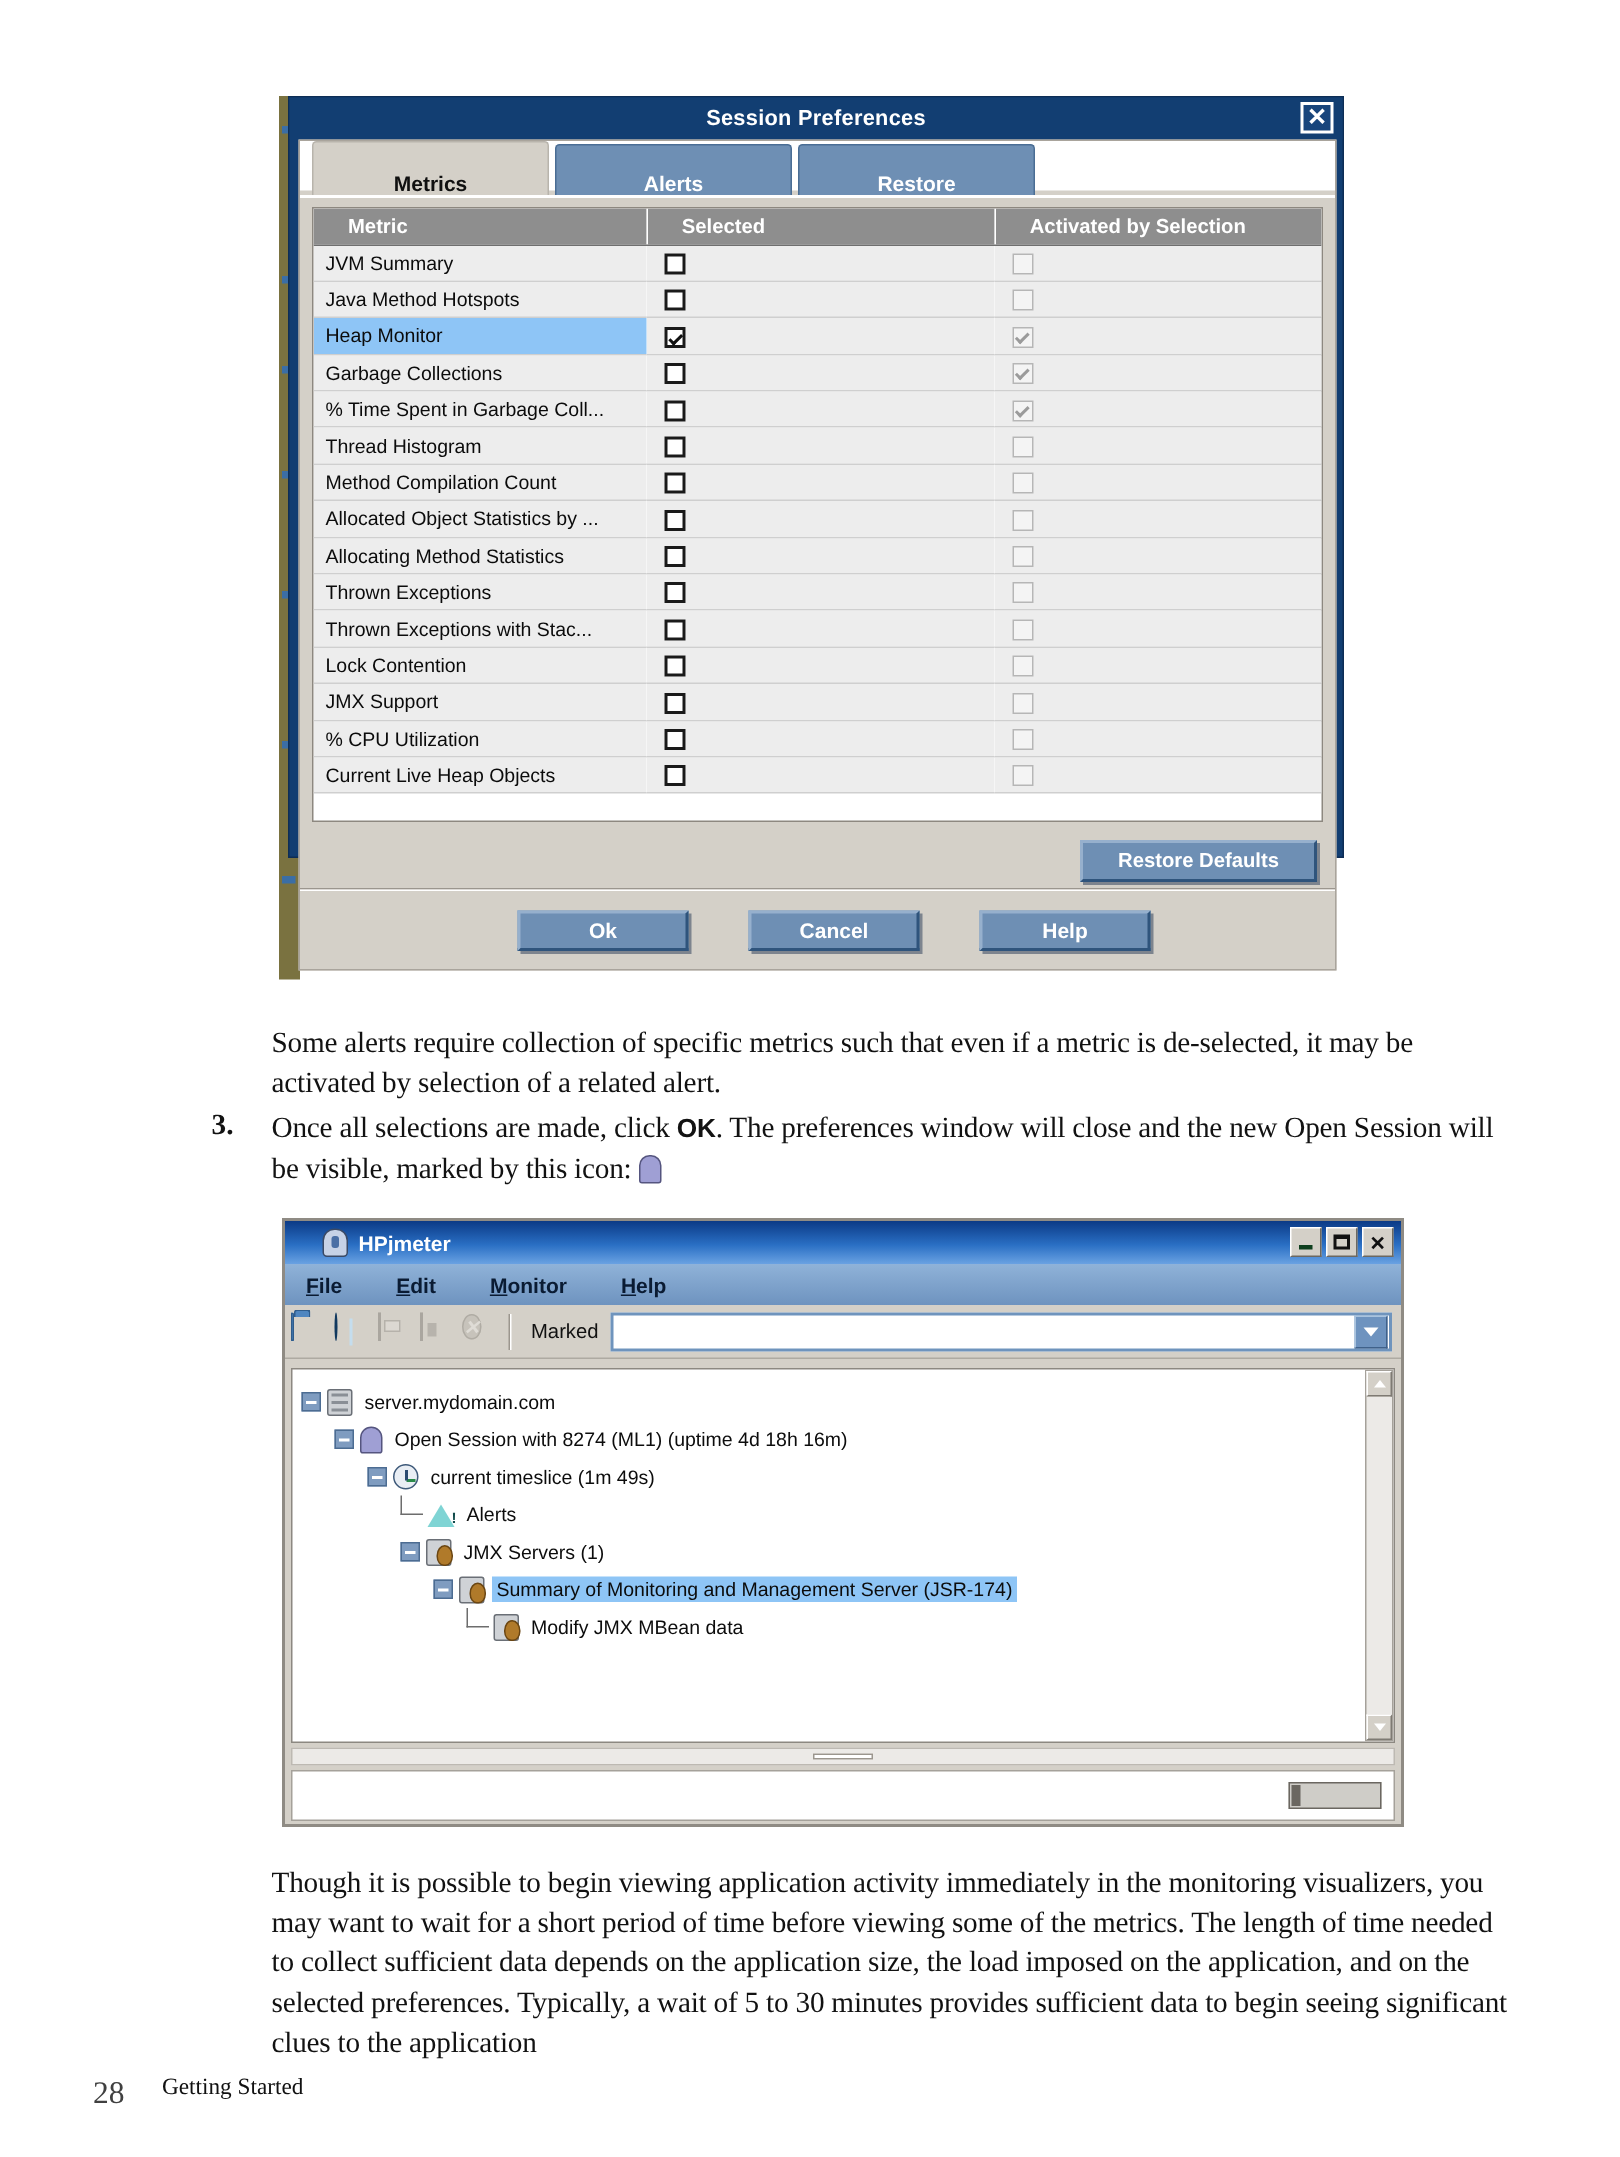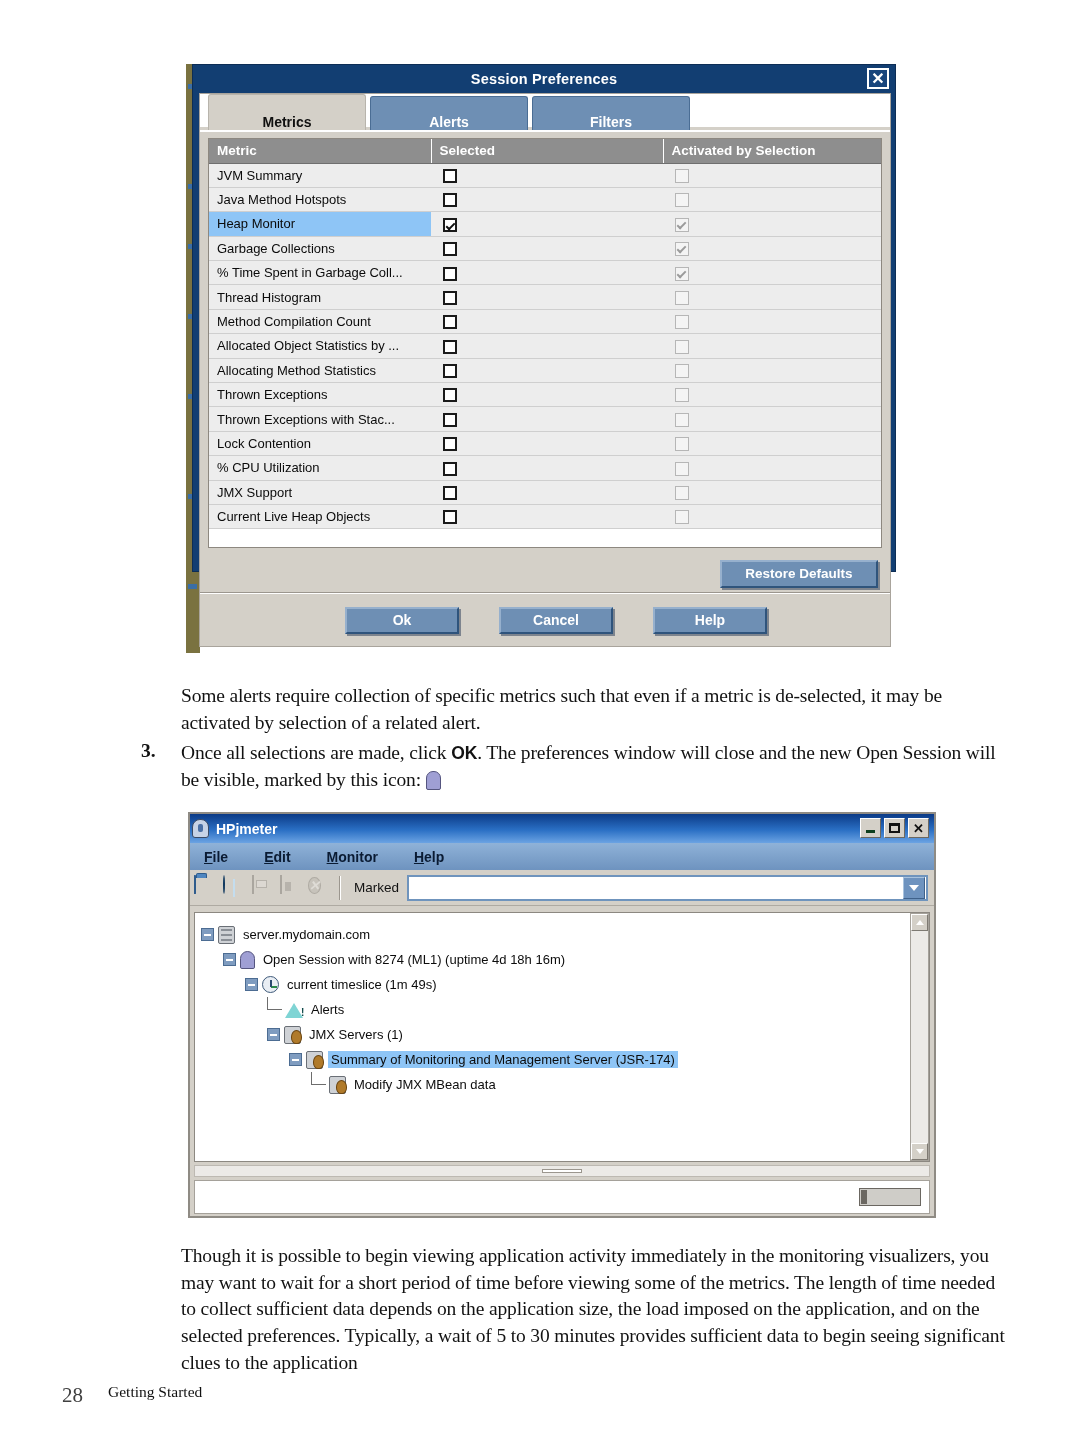--- a/index.html
+++ b/index.html
@@ -60,21 +60,21 @@
     background:#d4d0c8; border-top:2px solid #ffffff;
     padding:6px 8px 0 8px;
   }
 
   .tbl-wrap {
     background:#ffffff; border:1px solid #8d8880; height:410px; overflow:hidden;
   }
   .tbl { width:100%; border-collapse:collapse; table-layout:fixed; }
   .tbl th {
     background:#8e8e8e; color:#ffffff; font-size:13.5px; font-weight:bold;
-    text-align:left; padding:4px 8px; height:24px;
+    text-align:left; padding:4px 23px; height:24px;
     border-right:1px solid #ffffff; border-bottom:1px solid #6f6f6f;
   }
   .tbl td {
     background:#ededed; font-size:13px; color:#0b0b0b;
     padding:3px 8px; height:24.4px; border-bottom:1px solid #cfcfcf;
     font-family:"Liberation Sans", sans-serif; white-space:nowrap; overflow:hidden;
   }
   .tbl tr.sel td.c-metric { background:#8ec5f6; }
   .cb {
     display:inline-block; width:14px; height:14px; background:#ffffff;
@@ -133,21 +133,21 @@
   }
 
   
   .hp-win {
     position:absolute; left:188px; top:812px; width:748px; height:406px;
     background:#d4d0c8; border:2px solid #8f8b84;
     font-family:"Liberation Sans", sans-serif;
   }
   .hp-title {
     height:29px; background:linear-gradient(180deg,#0b3a86 0%,#2a6fc4 55%,#6ba3e3 100%);
-    display:flex; align-items:center; padding:0 4px 0 2px; position:relative;
+    display:flex; align-items:center; padding:0 4px 0 25px; position:relative;
   }
   .hp-ticon {
     width:17px; height:19px; background:#c6d2e6; border:1px solid #3a4a66;
     border-radius:8px 8px 3px 3px; margin-right:7px; position:relative;
   }
   .hp-ticon::after{ content:""; position:absolute; left:5px; top:4px; width:5px; height:8px;
      background:#4a6fa5; border-radius:2px;}
   .hp-tname { color:#ffffff; font-size:14px; font-weight:bold; }
   .hp-tbtns { position:absolute; right:5px; top:4px; display:flex; gap:3px; }
   .hp-tbtn {
@@ -292,21 +292,21 @@
 
       <div class="sp-tabs">
         <div class="sp-tabs-fill"></div>
         <div class="sp-tab active" style="left:8px; width:158px;">
           <span>Metrics</span>
         </div>
         <div class="sp-tab" style="left:170px; width:158px;">
           <span>Alerts</span>
         </div>
         <div class="sp-tab" style="left:332px; width:158px;">
-          <span>Filters</span>
+          <span>Restore</span>
         </div>
       </div>
 
       <div class="sp-tabpanel">
         <div class="tbl-wrap">
           <table class="tbl">
             <colgroup>
                 <col style="width:222px">
                 <col style="width:232px">
                 <col>
@@ -373,26 +373,26 @@
                   <td class="c-metric">Thrown Exceptions with Stac...</td>
                   <td class="c-sel"><span class="cb"></span></td>
                   <td class="c-act"><span class="cb dis"></span></td>
                 </tr>
                 <tr>
                   <td class="c-metric">Lock Contention</td>
                   <td class="c-sel"><span class="cb"></span></td>
                   <td class="c-act"><span class="cb dis"></span></td>
                 </tr>
                 <tr>
+                  <td class="c-metric">JMX Support</td>
+                  <td class="c-sel"><span class="cb"></span></td>
+                  <td class="c-act"><span class="cb dis"></span></td>
+                </tr>
+                <tr>
                   <td class="c-metric">% CPU Utilization</td>
-                  <td class="c-sel"><span class="cb"></span></td>
-                  <td class="c-act"><span class="cb dis"></span></td>
-                </tr>
-                <tr>
-                  <td class="c-metric">JMX Support</td>
                   <td class="c-sel"><span class="cb"></span></td>
                   <td class="c-act"><span class="cb dis"></span></td>
                 </tr>
                 <tr>
                   <td class="c-metric">Current Live Heap Objects</td>
                   <td class="c-sel"><span class="cb"></span></td>
                   <td class="c-act"><span class="cb dis"></span></td>
                 </tr>
               </tbody>
           </table>

